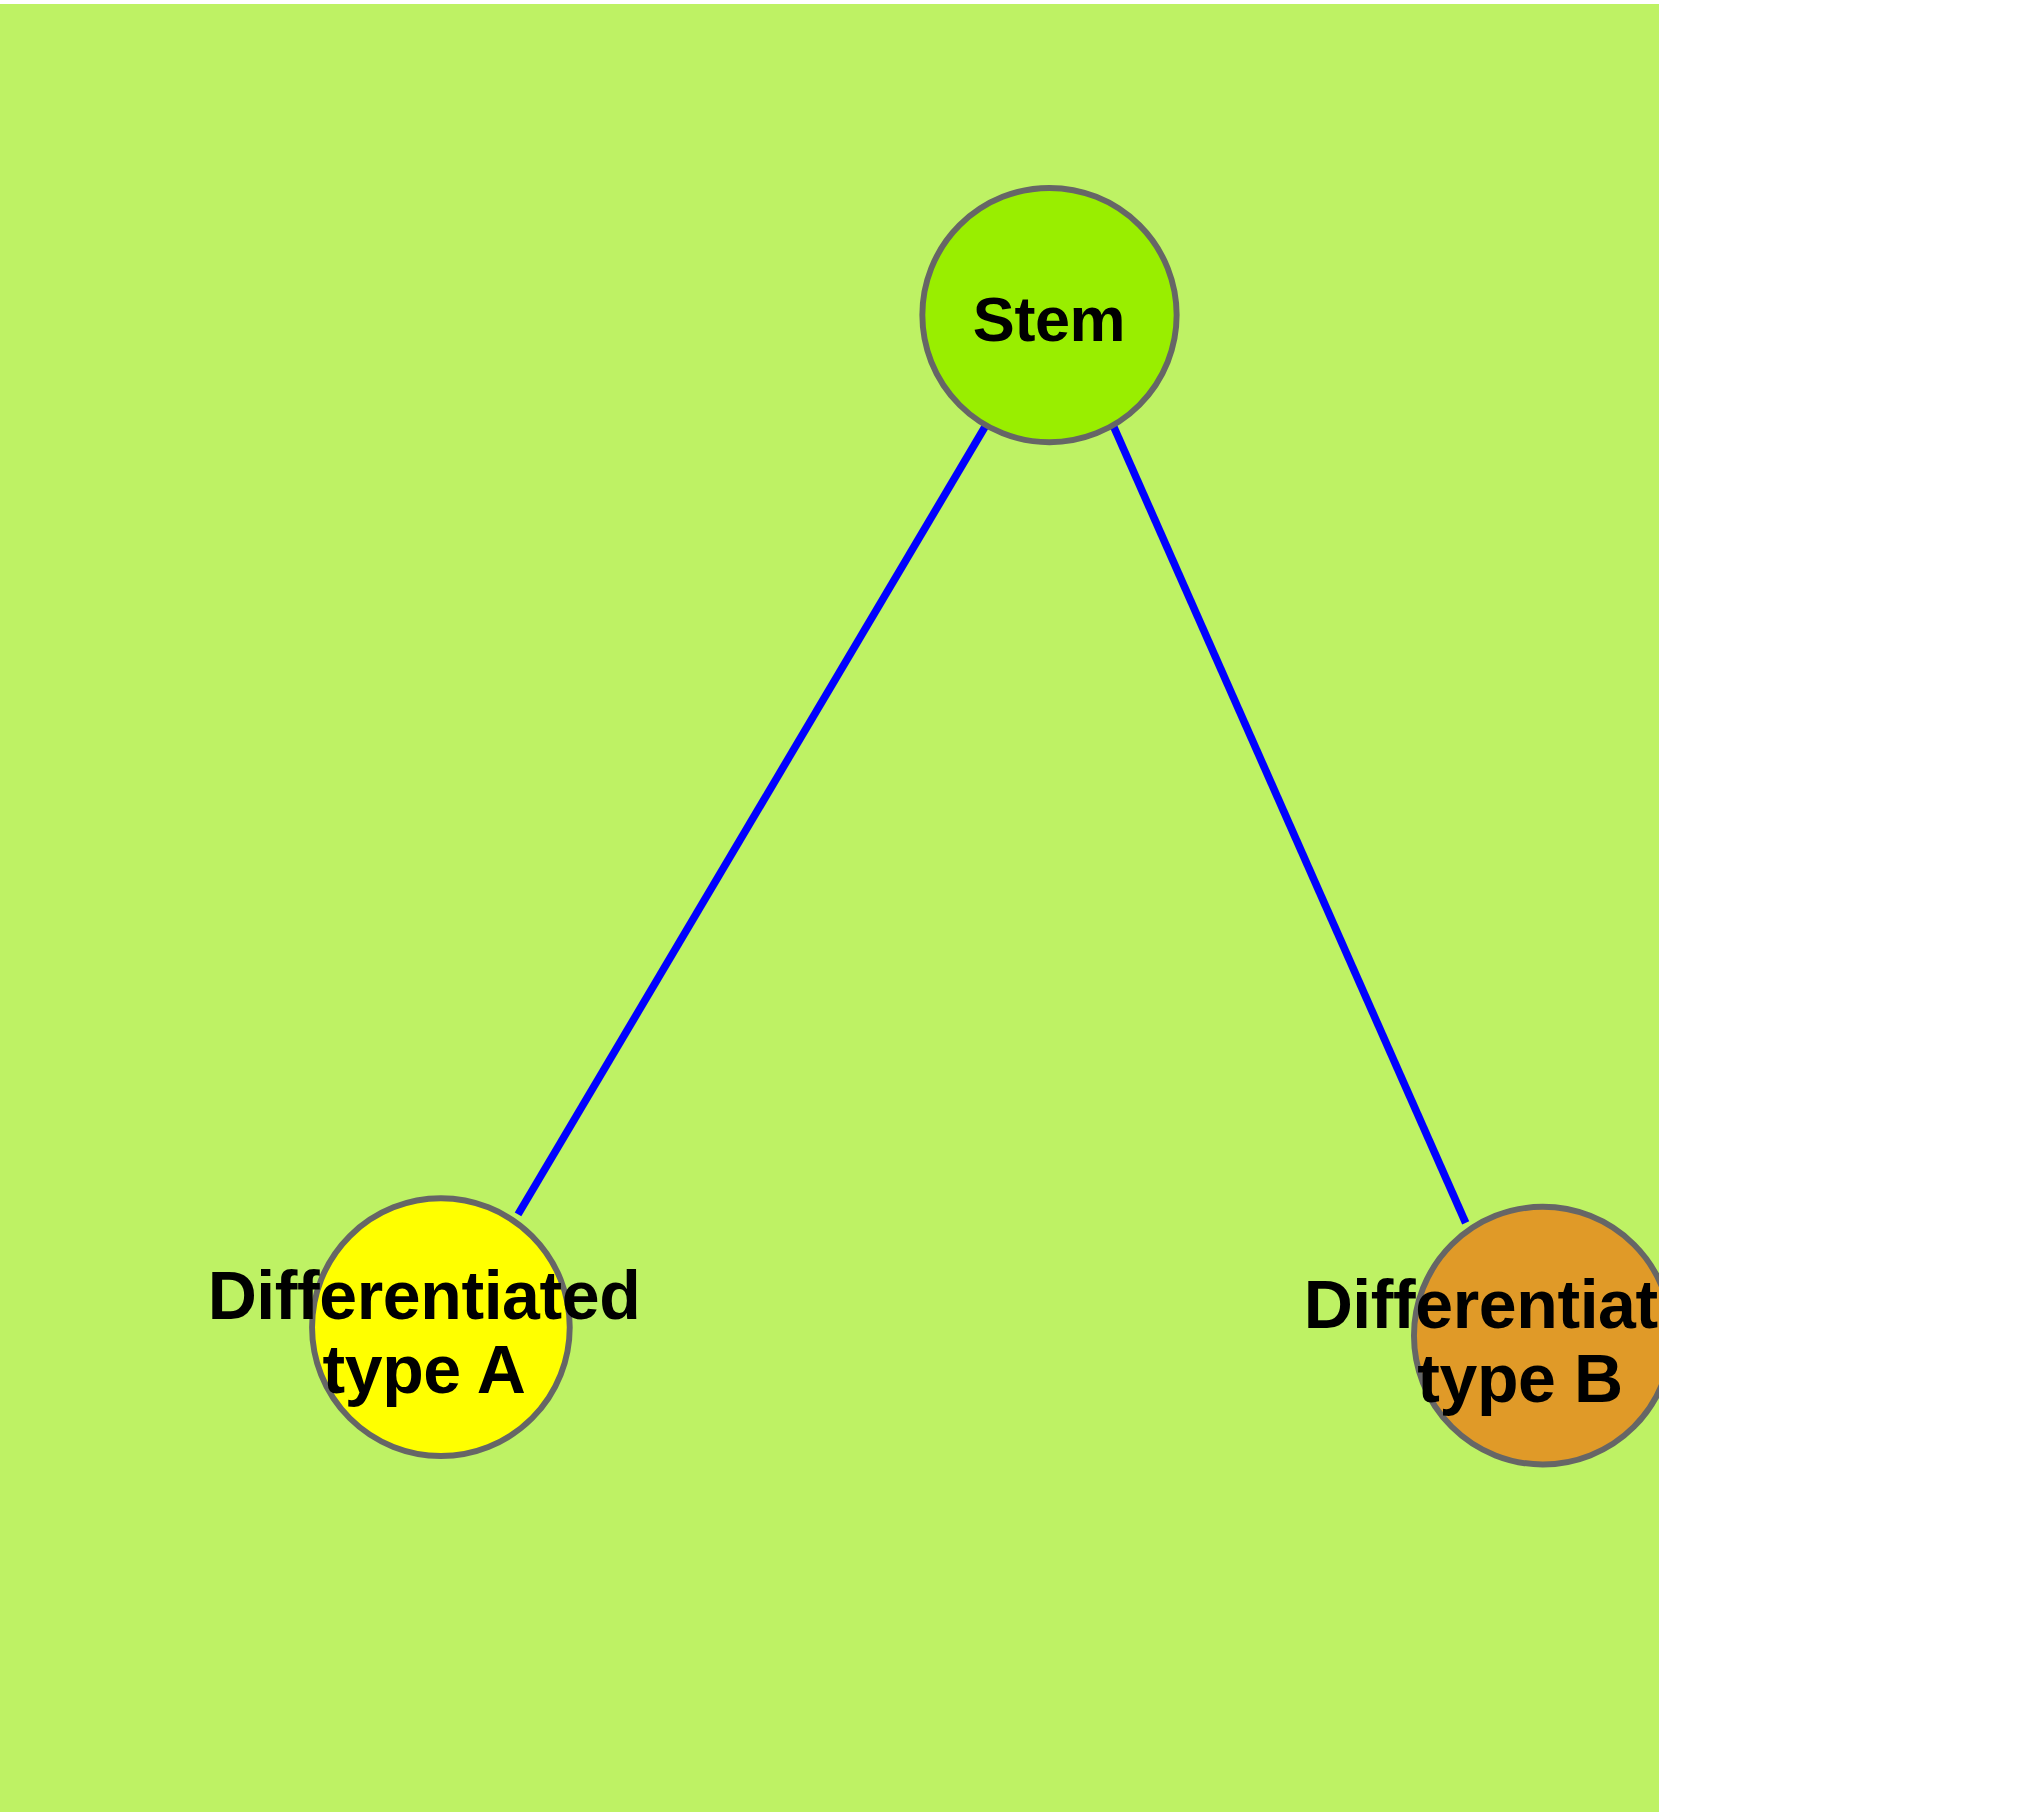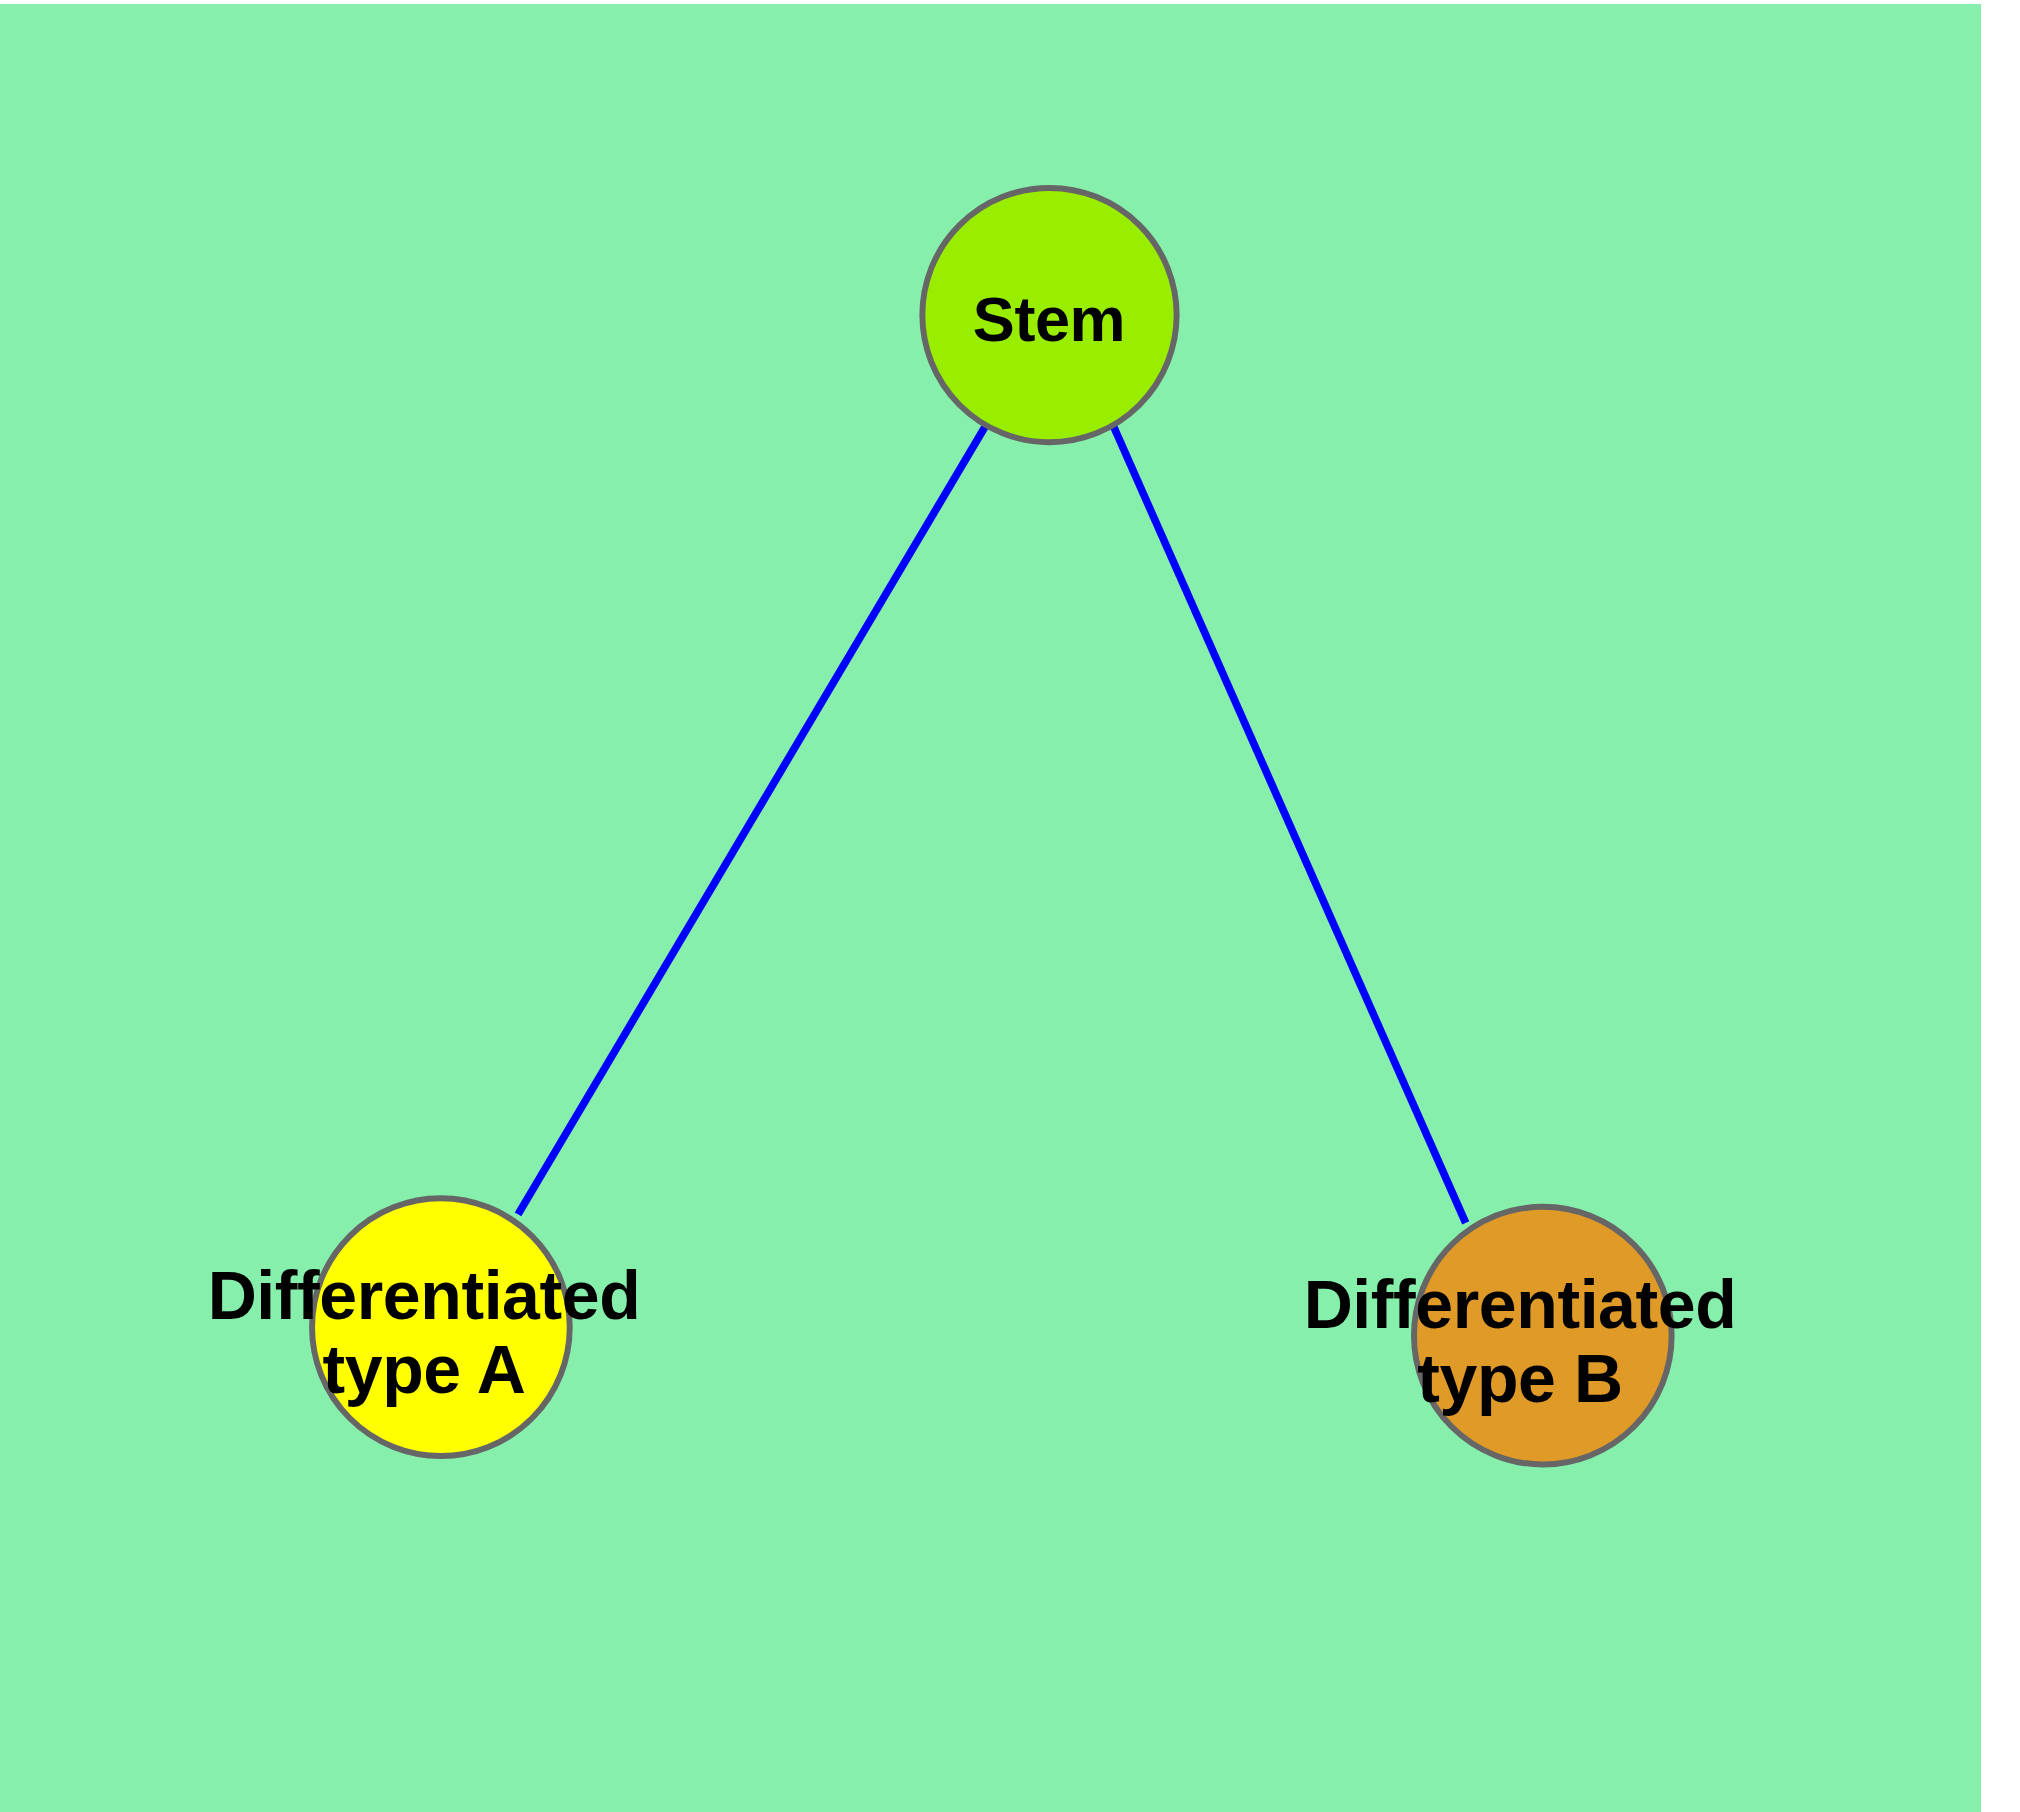--- a/index.html
+++ b/index.html
@@ -17,23 +17,23 @@
   #canvas {
     position: relative;
     width: 2021px;
     height: 1812px;
     background: #ffffff;
   }
   #plot-area {
     position: absolute;
     left: 0;
     top: 4.2px;
-    width: 1981px;
+    width: 1659px;
     height: 1808px;
-    background: #86efac;
+    background: #bef264;
     overflow: hidden;
   }
   #graph-svg {
     position: absolute;
     left: 0;
     top: 0;
     width: 2021px;
     height: 1808px;
   }
   .node-label {

